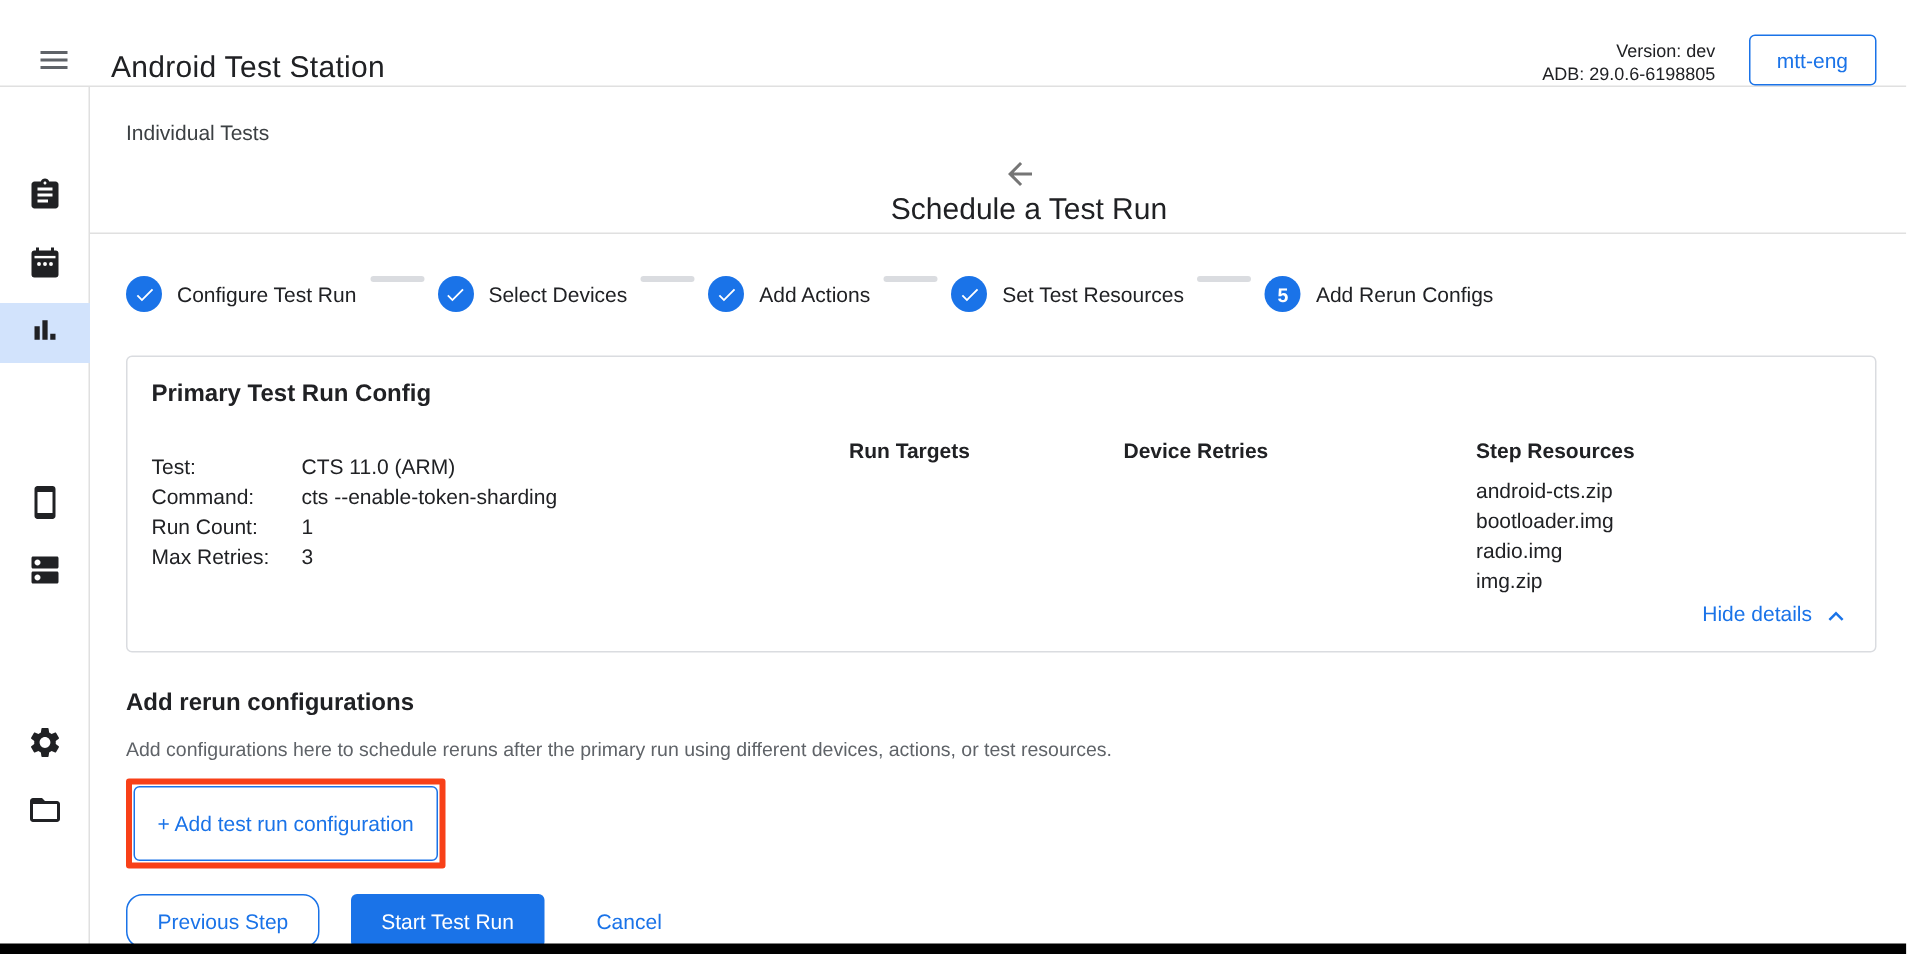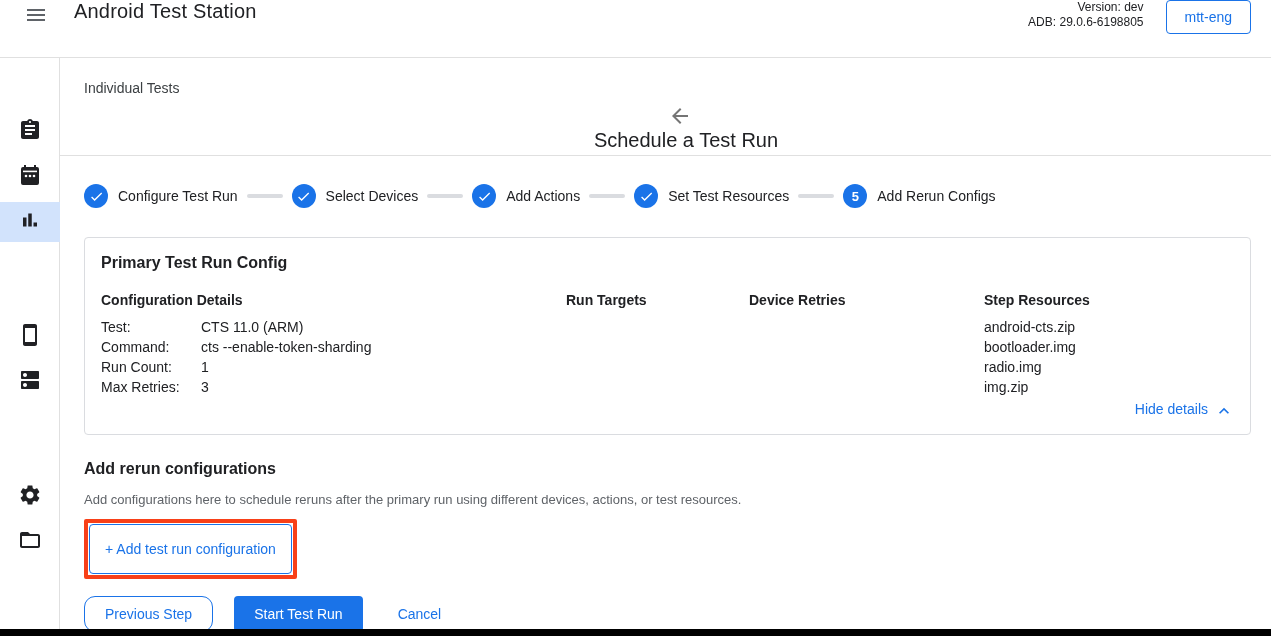--- a/index.html
+++ b/index.html
@@ -1,21 +1,21 @@
 <!DOCTYPE html>
 <html><head>
 <meta charset="utf-8">
 <style>
   * { margin:0; padding:0; box-sizing:border-box; }
   html,body { background:#fff; }
   body { font-family:"Liberation Sans", sans-serif; color:#202124; }
   .screen { width:1271px; height:636px; position:relative; overflow:hidden; background:#fff; }
 
   
-  .topbar { height:58px; display:flex; align-items:flex-start; border-bottom:1px solid #e0e0e0; padding:0 12px 0 20px; }
+  .topbar { height:58px; display:flex; align-items:flex-end; border-bottom:1px solid #e0e0e0; padding:0 12px 0 20px; }
   .icon-btn { background:none; border:none; cursor:pointer; width:32px; height:32px; display:flex; align-items:center; justify-content:center; }
   .app-title { font-size:20px; font-weight:400; color:#202124; margin-left:22px; letter-spacing:.2px; }
   .spacer { flex:1; }
   .version-block { text-align:right; font-size:12px; color:#202124; line-height:15px; margin-right:22px; }
   .user-btn { height:34px; padding:0 18px; background:#fff; border:1px solid #1a73e8; border-radius:4px; color:#1a73e8; font-size:14px; font-family:inherit; cursor:pointer; margin-right:8px; }
 
   
   .body-row { display:flex; height:578px; }
   .sidenav { width:60px; border-right:1px solid #e0e0e0; display:flex; flex-direction:column; align-items:stretch; flex-shrink:0; }
   .nav-item { width:60px; height:40px; display:flex; align-items:center; justify-content:center; cursor:pointer; }
@@ -25,21 +25,21 @@
   .content { flex:1; overflow:hidden; }
 
   
   .page-head { height:98px; border-bottom:1px solid #e0e0e0; padding:22px 0 0 24px; }
   .breadcrumb { font-size:14px; color:#3c4043; }
   .title-row { display:flex; align-items:center; margin-top:9px;flex-direction:column; }
   .back-btn { background:none; border:none; cursor:pointer; width:24px; height:24px; padding:0; display:flex; align-items:center; justify-content:center; margin-left:4px; }
   .page-title { font-size:20px; font-weight:400; color:#202124; margin-left:17px; }
 
   
-  .stepper { display:flex; align-items:center; padding:28px 16px 0 24px; }
+  .stepper { display:flex; padding:28px 16px 0 24px; }
   .step { display:flex; align-items:center; cursor:pointer; }
   .step-circle { width:24px; height:24px; border-radius:50%; background:#1a73e8; display:flex; align-items:center; justify-content:center; flex-shrink:0; }
   .step-num { color:#fff; font-size:13px; font-weight:700; }
   .step-label { margin-left:10px; font-size:14px; color:#202124; white-space:nowrap; }
   .connector { width:36px; height:4px; border-radius:2px; background:#dadce0; margin:0 9px; flex-shrink:0; }
 
   
   .card { margin:29px 20px 0 24px; border:1px solid #dadce0; border-radius:4px; padding:16px 16px 10px 16px; }
   .card-title { font-size:16px; font-weight:700; color:#202124; }
   .cols { display:grid; grid-template-columns:465px 183px 235px 1fr; margin-top:20px; }
@@ -209,21 +209,20 @@
             <span class="step-num">5</span>
           </span>
           <span class="step-label">Add Rerun Configs</span>
         </div>
       </div>
 
       <section class="card">
         <h3 class="card-title">Primary Test Run Config</h3>
         <div class="cols">
           <div>
-            <div class="col-header">Configuration Details</div>
             <div class="kv">
               <div>Test:</div>
               <div>CTS 11.0 (ARM)</div>
               <div>Command:</div>
               <div>cts --enable-token-sharding</div>
               <div>Run Count:</div>
               <div>1</div>
               <div>Max Retries:</div>
               <div>3</div>
             </div>

